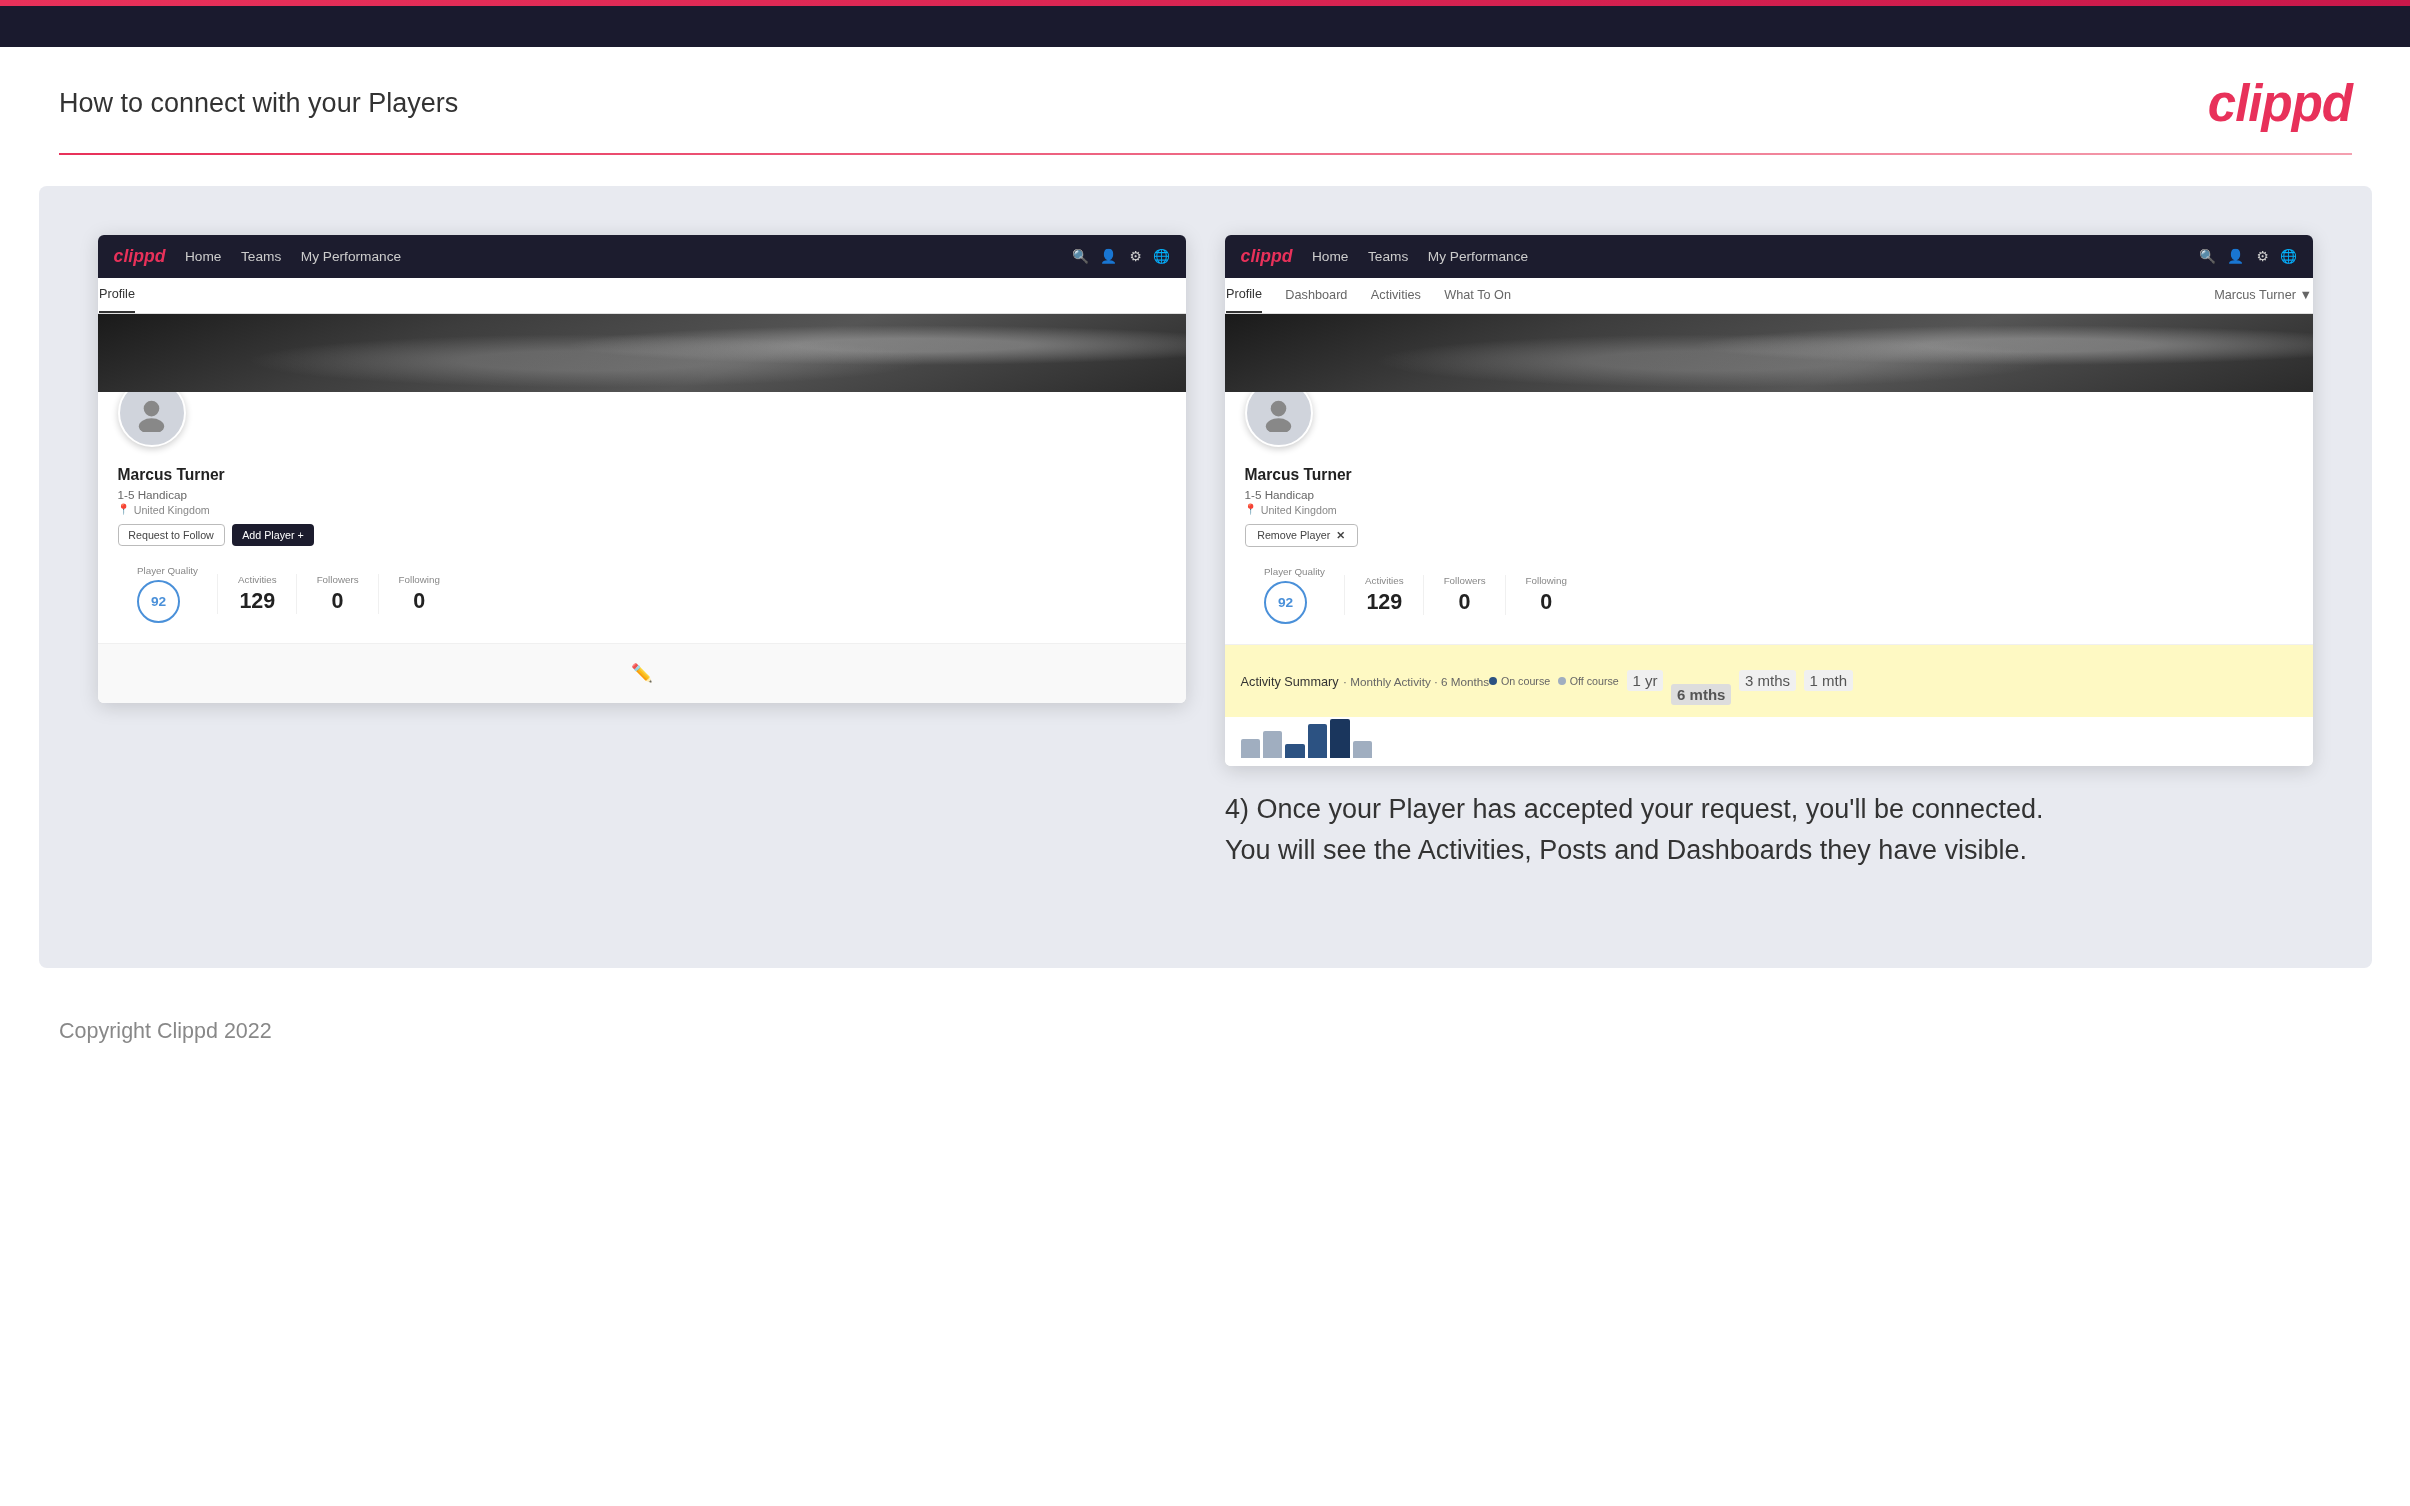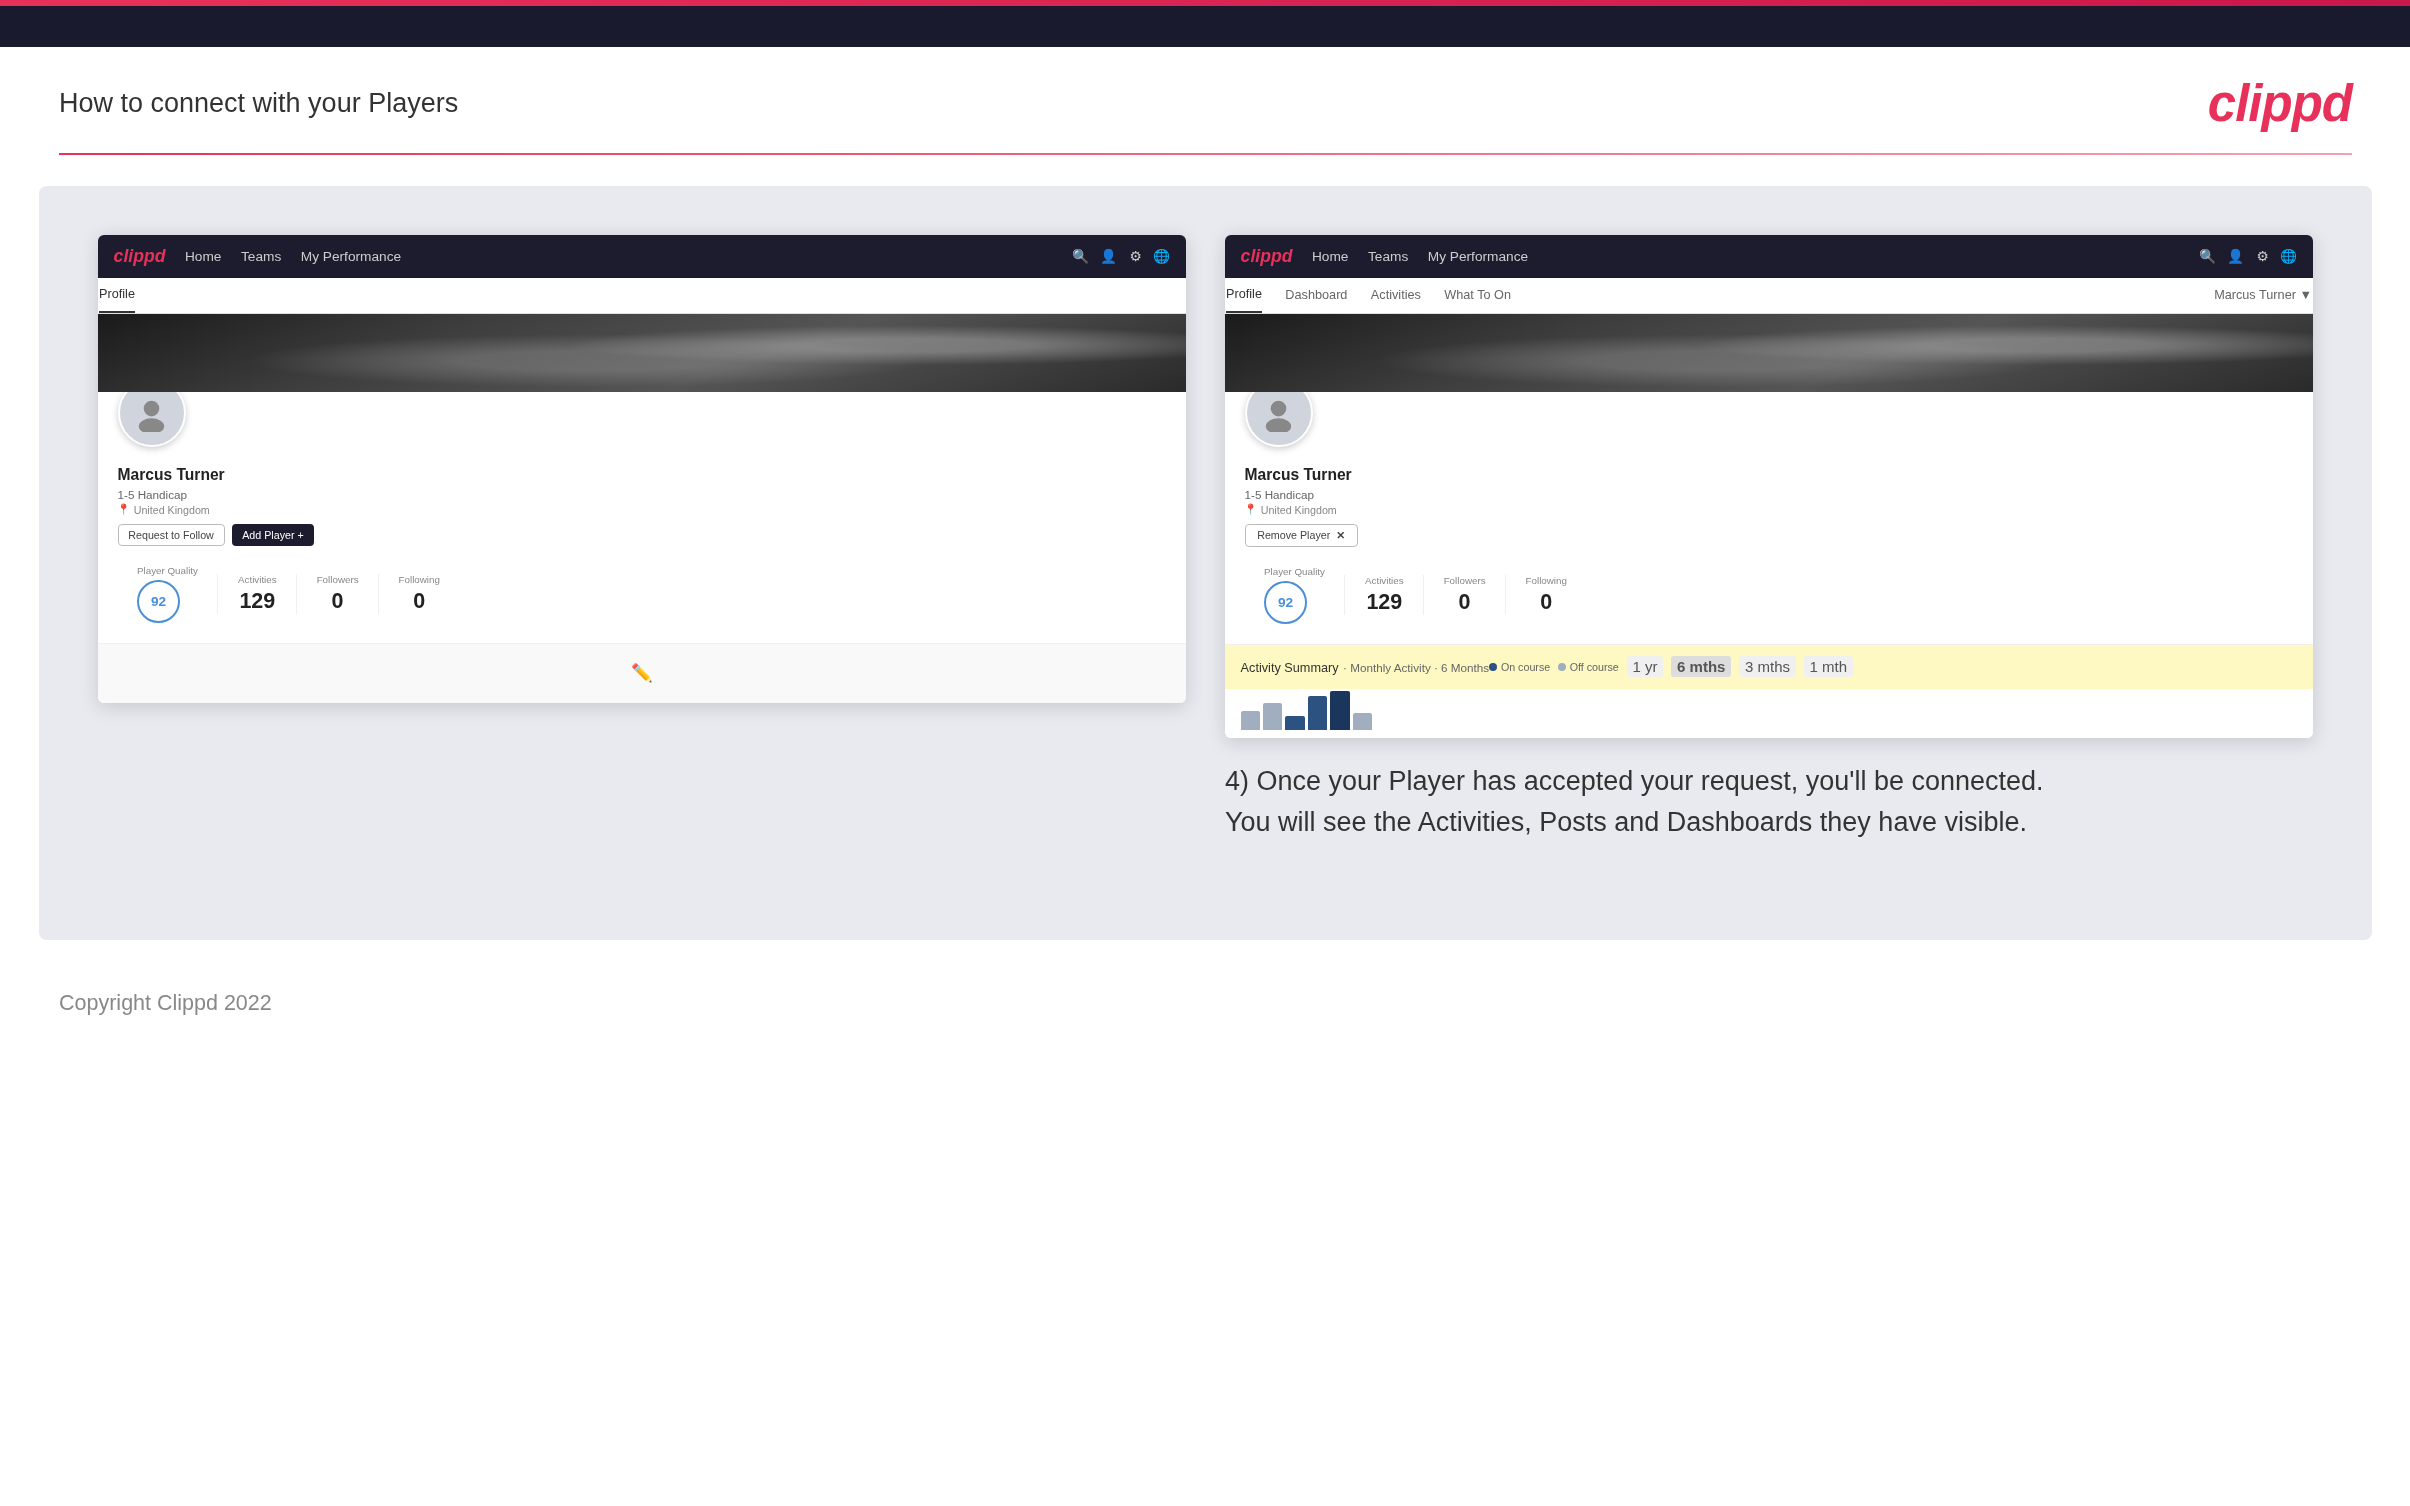--- a/index.html
+++ b/index.html
@@ -327,20 +327,21 @@
       border: none;
       border-radius: 2.9px;
       padding: 2px 5.9px;
       font-size: 15px;
       color: #555;
       cursor: pointer;
     }
     .mock-time-btn.active {
       background: #ddd;
       font-weight: 600;
+      margin-top: 28px;
     }
     .mock-chart-area {
       background: #fff;
       height: 49px;
       padding: 7.8px 15.6px;
       display: flex;
       align-items: flex-end;
       gap: 2.9px;
     }
     .mock-bar {

